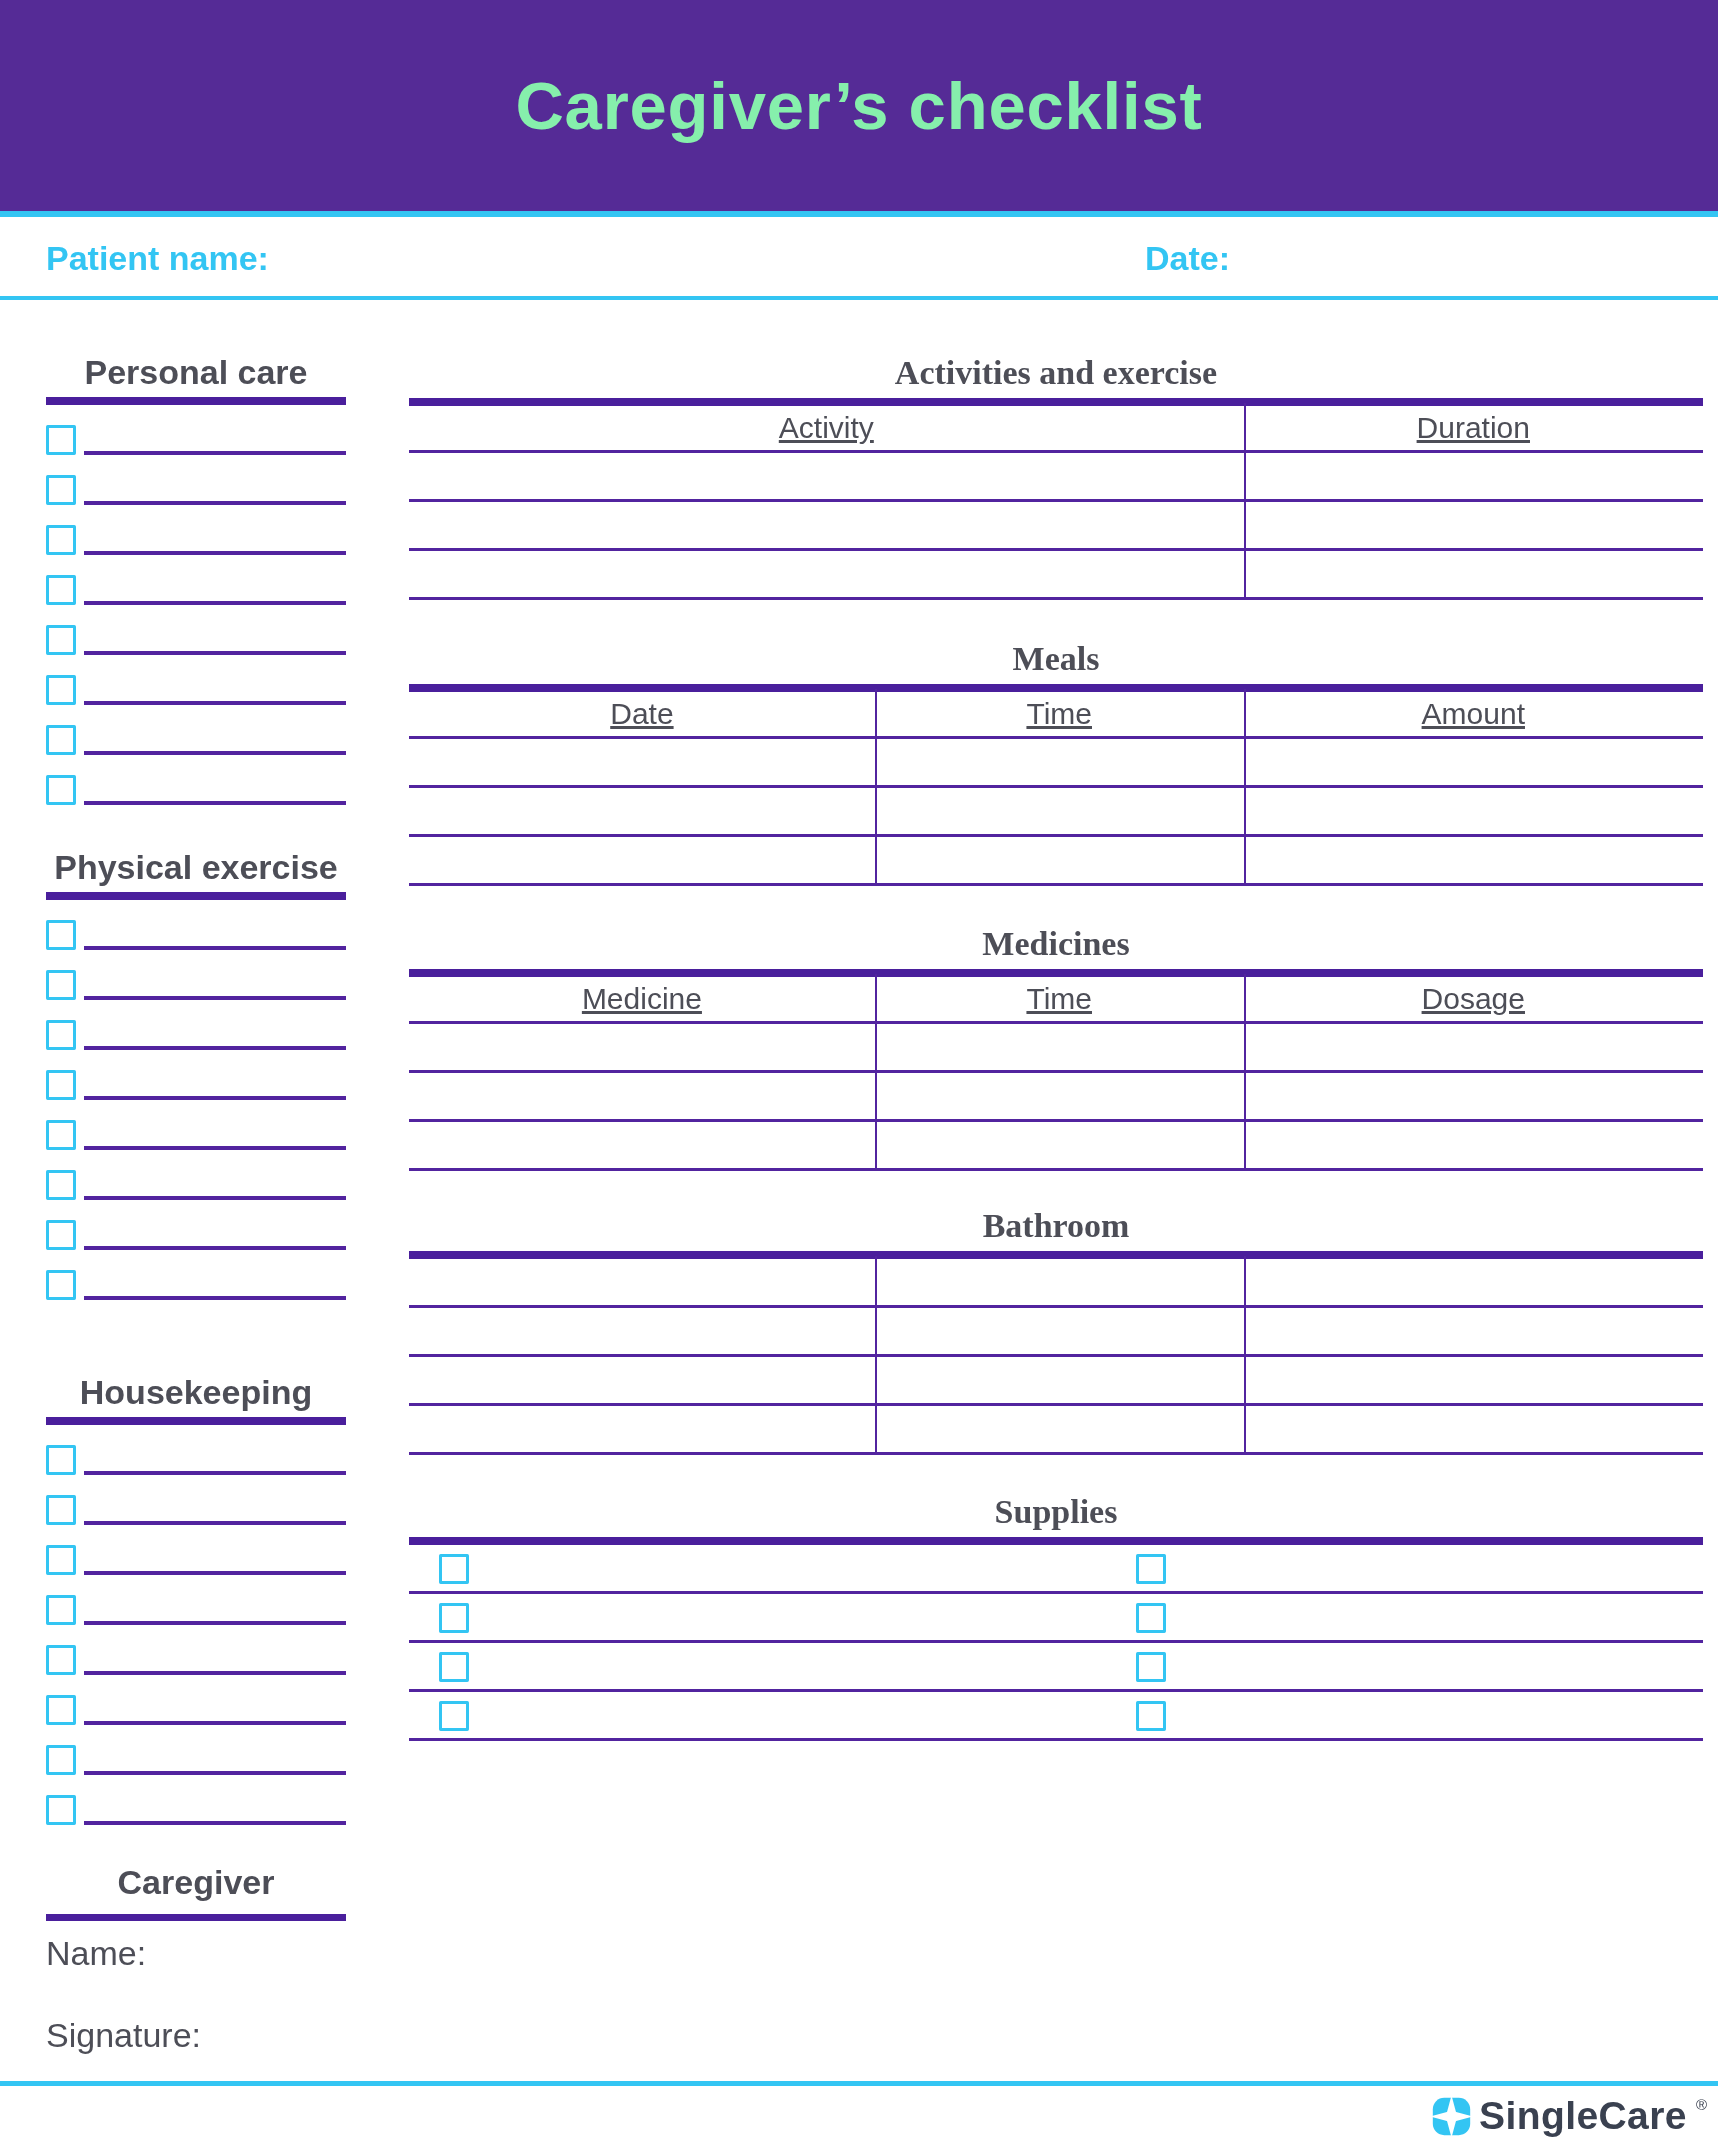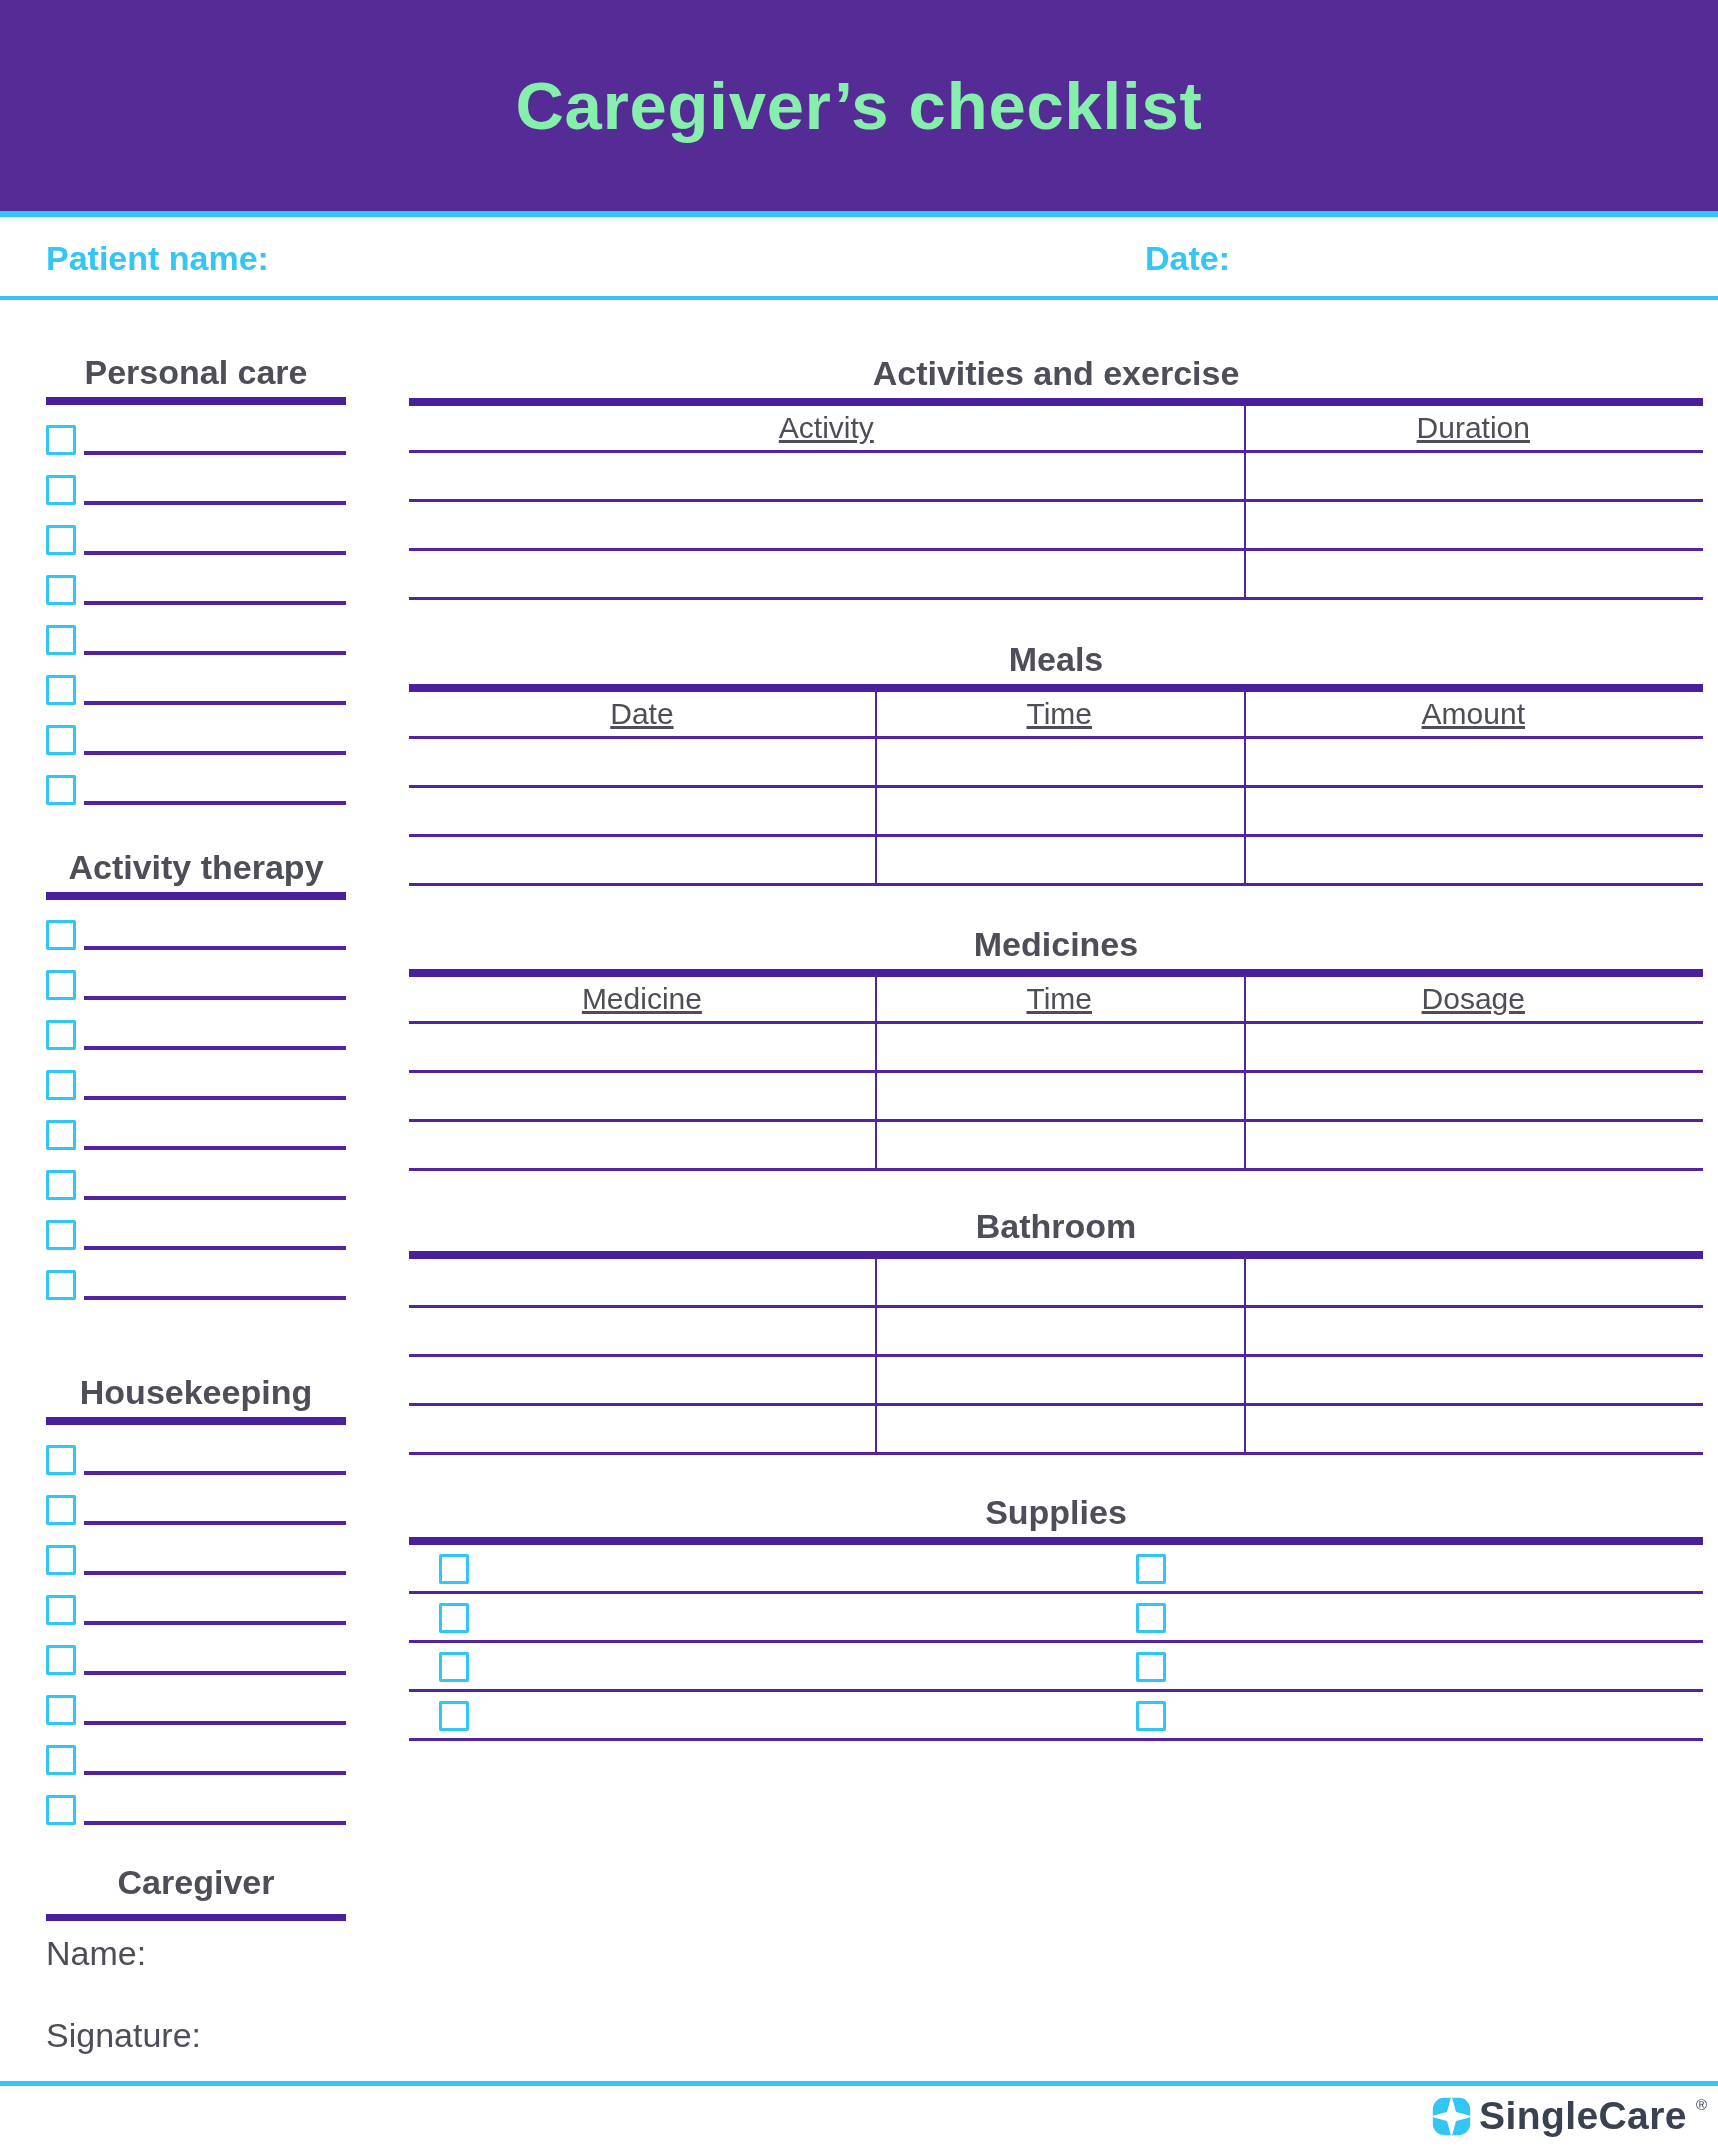--- a/index.html
+++ b/index.html
@@ -42,21 +42,21 @@
   .cl-row .checkbox{position:absolute;left:0;bottom:0;}
   .write-line{position:absolute;left:38px;right:0;bottom:0;height:3.4px;background:var(--purple-line);}
 
   .cg-label{font-size:34px;line-height:40px;color:var(--gray);}
   .cg-name{margin-top:11.7px;}
   .cg-sig{margin-top:42px;}
 
   
   .main-section{position:absolute;left:409px;width:1294px;}
   .main-section h3{margin:0;height:50px;line-height:50px;text-align:center;
-    font-size:34px;font-weight:bold;color:var(--gray);}
+    font-size:34px;font-weight:bold;color:var(--gray);font-family:Liberation Serif, serif;}
   .tbl{position:relative;text-decoration:underline;}
   .tbl-bar{height:7.6px;background:var(--purple-bar);}
   .tbl-header{display:flex;height:47px;border-bottom:3.4px solid var(--purple-line);}
   .tbl-header span{display:block;line-height:44px;text-align:center;font-size:30px;color:var(--gray);}
   .tbl-row{display:flex;height:49px;border-bottom:3.4px solid var(--purple-line);}
   .cell{display:block;height:100%;}
   .w2-1{width:64.5%;} .w2-2{width:35.5%;}
   .w3-1{width:36%;} .w3-2{width:28.5%;} .w3-3{width:35.5%;}
   .vdiv{position:absolute;top:5px;bottom:0;width:2.5px;background:var(--purple-line);}
   .vd-36{left:36%;} .vd-645{left:64.5%;}
@@ -123,21 +123,21 @@
         <span class="write-line"></span>
       </div>
         <div class="cl-row">
         <span class="checkbox"></span>
         <span class="write-line"></span>
       </div>
       </div>
   </section>
 
   <section class="side-section" style="top:843px">
-    <h2>Activity therapy</h2>
+    <h2>Physical exercise</h2>
     <div class="side-bar"></div>
     <div>
       <div class="cl-row">
         <span class="checkbox"></span>
         <span class="write-line"></span>
       </div>
     <div class="cl-row">
         <span class="checkbox"></span>
         <span class="write-line"></span>
       </div>

